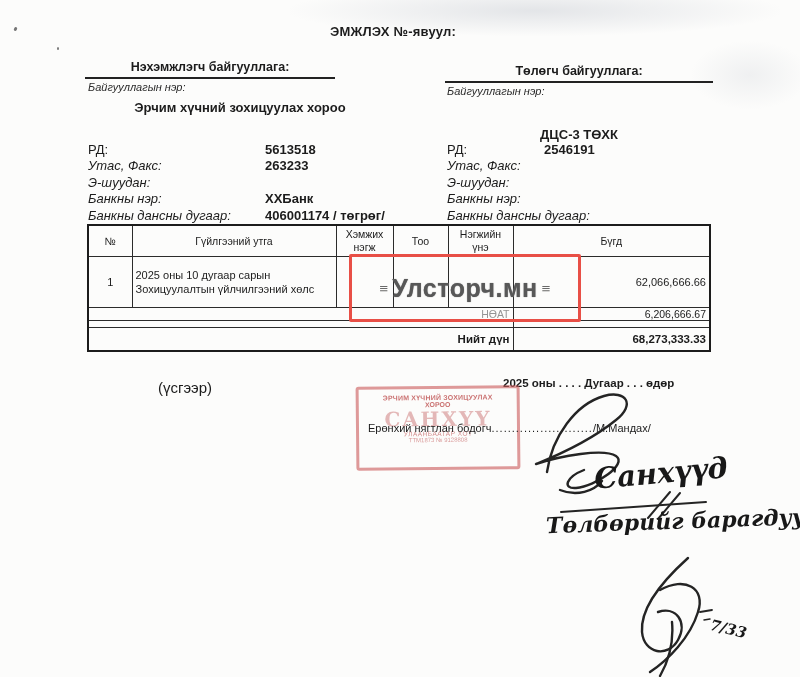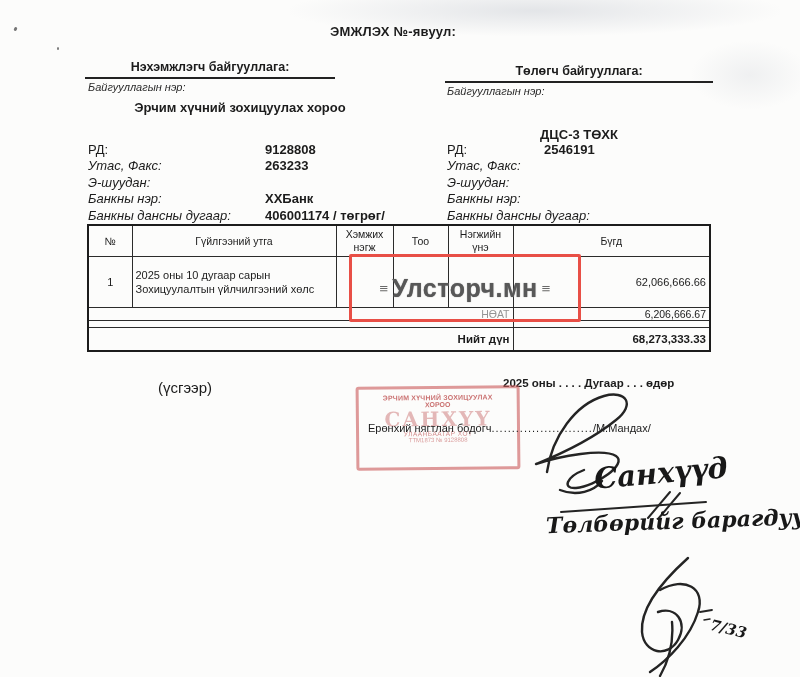--- a/index.html
+++ b/index.html
@@ -93,21 +93,21 @@
   <div class="speck speck2"></div>
 
   <div class="abs title">ЭМЖЛЭХ №-явуул:</div>
 
   <div class="abs sec-title sec-title-left">Нэхэмжлэгч байгууллага:</div>
   <div class="abs org-label org-label-left">Байгууллагын нэр:</div>
   <div class="abs org-name org-name-left">Эрчим хүчний зохицуулах хороо</div>
   <div class="abs fields fields-left">
     <div class="field-row">
       <span class="f-label">РД:</span>
-      <span class="f-value">9128808</span>
+      <span class="f-value">5613518</span>
     </div>
     <div class="field-row">
       <span class="f-label it">Утас, Факс:</span>
       <span class="f-value">263233</span>
     </div>
     <div class="field-row">
       <span class="f-label it">Э-шуудан:</span>
       <span class="f-value"></span>
     </div>
     <div class="field-row">

